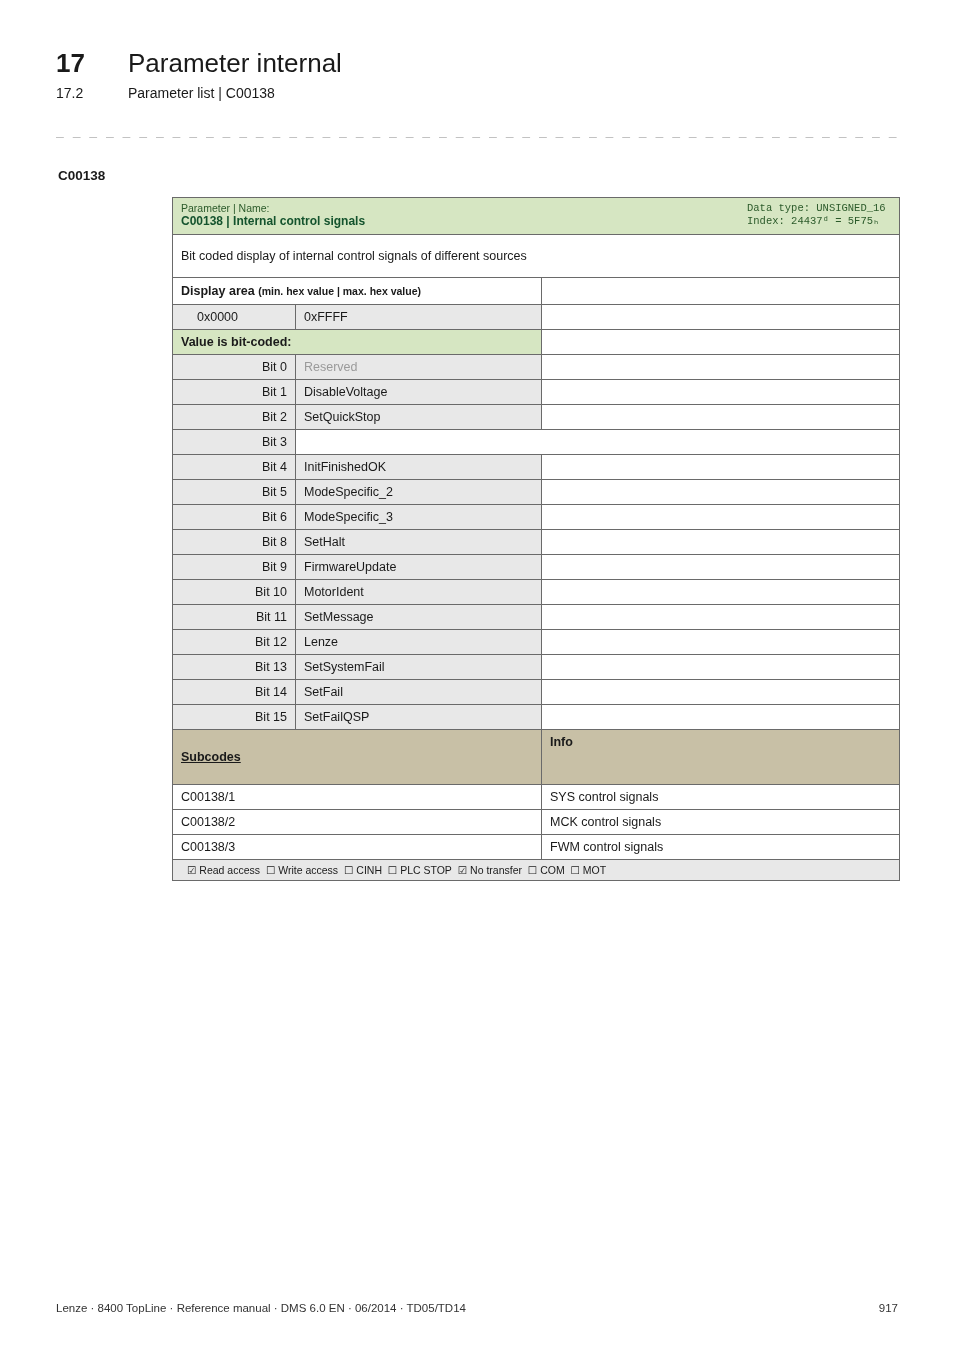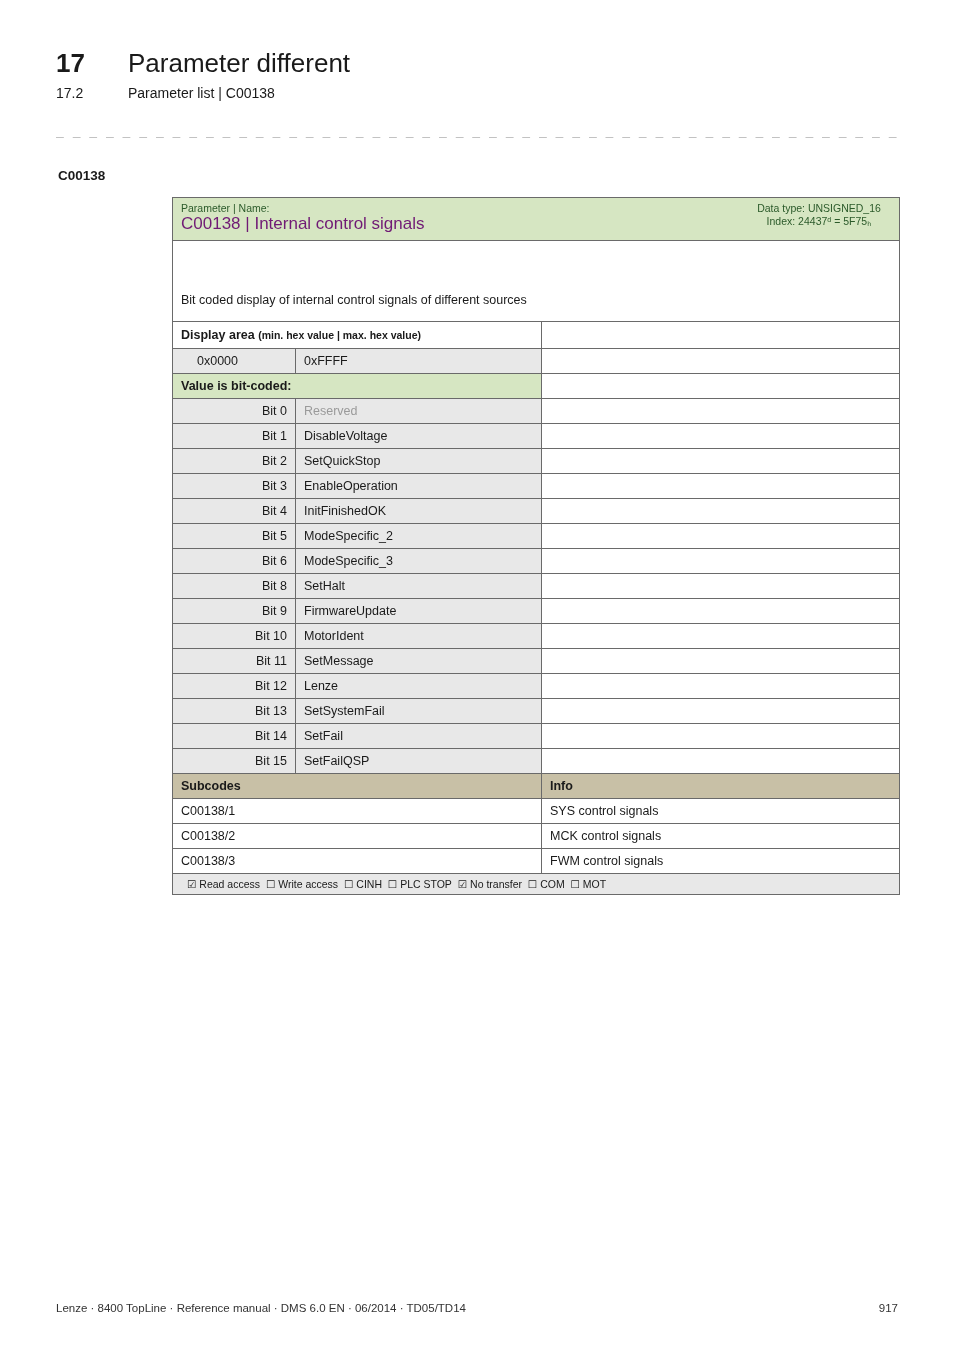--- a/index.html
+++ b/index.html
@@ -66,24 +66,24 @@
     font-size: 12.5px;
   }
 
   .head-row {
     background: #d6e6c2;
     border-bottom: 1px solid #6a6a6a;
     display: flex;
   }
   .head-left { flex: 1; padding: 4px 8px 6px 8px; }
   .head-param-label { font-size: 10.5px; color: #2b5a2a; }
-  .head-codename { font-size: 17px; font-weight: 400; color: #701a75; }
-  .head-right { width: 160px; text-align: center; padding: 4px 8px 6px 8px; font-size: 10.5px; color: #2b5a2a; }
-
-  .desc-row { border-bottom: 1px solid #6a6a6a; padding: 14px 8px; margin-top: 38px; }
+  .head-codename { font-size: 12px; font-weight: 700; color: #14532d; }
+  .head-right { width: 160px; text-align: left; padding: 4px 8px 6px 8px; font-size: 10.5px; color: #2b5a2a; font-family: Liberation Mono, monospace; }
+
+  .desc-row { border-bottom: 1px solid #6a6a6a; padding: 14px 8px; }
 
   .disp-row { display: flex; border-bottom: 1px solid #6a6a6a; }
   .disp-left { width: 368px; padding: 6px 8px; }
   .disp-left .lbl { font-weight: 700; margin-top: 20px; }
   .disp-left .sub { font-size: 10.5px; font-weight: 700; }
   .disp-right { flex: 1; border-left: 1px solid #6a6a6a; }
 
   .addr-row { display: flex; border-bottom: 1px solid #6a6a6a; }
   .addr-left { width: 122px; padding: 5px 24px; background: #e8e8e8; }
   .addr-mid { width: 246px; padding: 5px 8px; background: #e8e8e8; text-align: left; border-left: 1px solid #6a6a6a; }
@@ -93,21 +93,21 @@
   .vbc-left { width: 368px; padding: 5px 8px; font-weight: 700; background: #d6e6c2; }
   .vbc-right { flex: 1; border-left: 1px solid #6a6a6a; }
 
   .bit-row { display: flex; border-bottom: 1px solid #6a6a6a; }
   .bit-label { width: 122px; padding: 5px 8px; text-align: right; background: #e8e8e8; }
   .bit-name { width: 246px; padding: 5px 8px; background: #e8e8e8; border-left: 1px solid #6a6a6a; }
   .bit-blank { flex: 1; border-left: 1px solid #6a6a6a; }
   .reserved { color: #9a9a9a; }
 
   .sub-head { display: flex; border-bottom: 1px solid #6a6a6a; background: #c8c0a6; font-weight: 700; }
-  .sub-head .c1 { width: 368px; padding: 5px 8px; }
+  .sub-head .c1 { width: 368px; padding: 20px 8px; text-decoration: underline; }
   .sub-head .c2 { flex: 1; padding: 5px 8px; border-left: 1px solid #6a6a6a; }
 
   .sub-row { display: flex; border-bottom: 1px solid #6a6a6a; }
   .sub-row:last-of-type { border-bottom: 1px solid #6a6a6a; }
   .sub-row .c1 { width: 368px; padding: 5px 8px; }
   .sub-row .c2 { flex: 1; padding: 5px 8px; border-left: 1px solid #6a6a6a; }
 
   .access-row { background: #e8e8e8; font-size: 10.5px; padding: 4px 14px; }
   .chk { font-family: "Segoe UI Symbol","Arial Unicode MS",sans-serif; }
 
@@ -122,21 +122,21 @@
     color: #333;
     text-align: center;
   }
 </style>
 </head>
 <body>
 
 <div class="page">
   <div class="hdr-row">
     <div class="hdr-num">17</div>
-    <div class="hdr-title">Parameter different</div>
+    <div class="hdr-title">Parameter internal</div>
   </div>
   <div class="subhdr-row">
     <div class="subhdr-num">17.2</div>
     <div class="subhdr-title">Parameter list | C00138</div>
   </div>
 
   <div class="dash-rule">_ _ _ _ _ _ _ _ _ _ _ _ _ _ _ _ _ _ _ _ _ _ _ _ _ _ _ _ _ _ _ _ _ _ _ _ _ _ _ _ _ _ _ _ _ _ _ _ _ _ _ _ _ _ _ _ _ _ _ _ _ _ _ _</div>
 
   <div class="sec-code">C00138</div>
 
@@ -185,21 +185,20 @@
           <div class="bit-name">DisableVoltage</div>
           <div class="bit-blank"></div>
         </div>
         <div class="bit-row">
           <div class="bit-label">Bit 2</div>
           <div class="bit-name">SetQuickStop</div>
           <div class="bit-blank"></div>
         </div>
         <div class="bit-row">
           <div class="bit-label">Bit 3</div>
-          <div class="bit-name">EnableOperation</div>
           <div class="bit-blank"></div>
         </div>
         <div class="bit-row">
           <div class="bit-label">Bit 4</div>
           <div class="bit-name">InitFinishedOK</div>
           <div class="bit-blank"></div>
         </div>
         <div class="bit-row">
           <div class="bit-label">Bit 5</div>
           <div class="bit-name">ModeSpecific_2</div>

